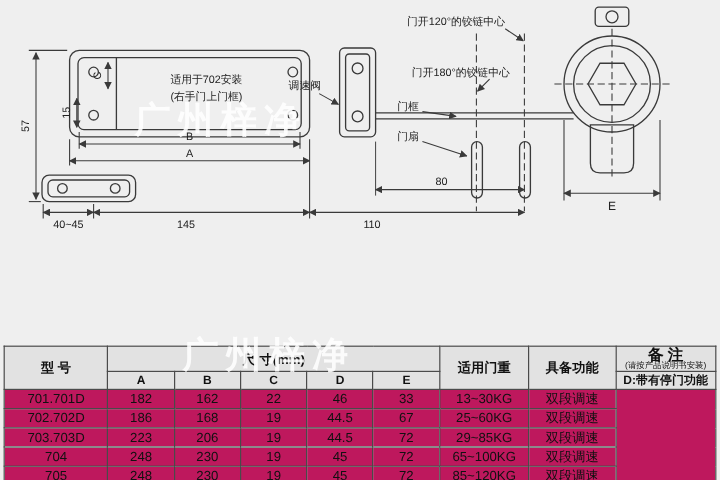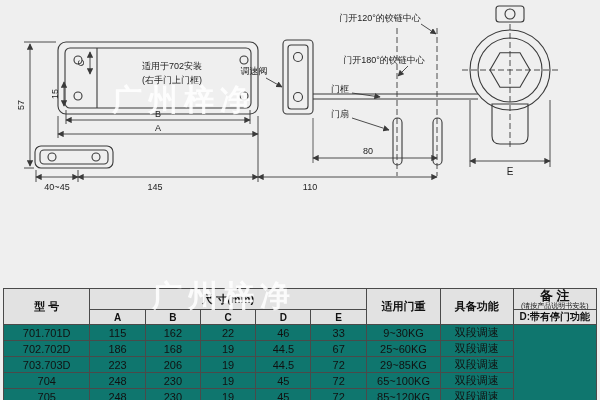--- a/index.html
+++ b/index.html
@@ -17,21 +17,21 @@
   #wm2{left:152px;top:276px;}
   .spec-wrap{position:absolute;left:3px;top:288px;right:3px;z-index:1;}
   table{border-collapse:collapse;table-layout:fixed;width:100%;}
   th,td{
     border:1px solid #4a4a4a;text-align:center;padding:0;
     font-size:11px;color:#111;overflow:hidden;white-space:nowrap;
   }
   thead th{background:#e2e2e2;font-weight:bold;}
   thead tr.h1 th{height:20px;}
   thead tr.h2 th{height:13px;font-size:10px;}
-  tbody td{height:15px;background:#0f766e;}
+  tbody td{height:15px;background:#be185d;}
   .remark-head{line-height:1;}
   .remark-head .t{font-size:13px;font-weight:bold;}
   .remark-head .s{font-size:7px;font-weight:normal;}
   .remark-note{font-size:8px;font-weight:bold;}
 </style>
 </head>
 <body>
 
 <div id="page">
 
@@ -166,26 +166,26 @@
           <th>B</th>
           <th>C</th>
           <th>D</th>
           <th>E</th>
           <th class="remark-note">D:带有停门功能</th>
         </tr>
       </thead>
       <tbody id="spec-body">
           <tr>
             <td>701.701D</td>
-            <td>115</td>
+            <td>182</td>
             <td>162</td>
             <td>22</td>
             <td>46</td>
             <td>33</td>
-            <td>9~30KG</td>
+            <td>13~30KG</td>
             <td>双段调速</td>
             <td rowspan="5"></td>
           </tr>
           <tr>
             <td>702.702D</td>
             <td>186</td>
             <td>168</td>
             <td>19</td>
             <td>44.5</td>
             <td>67</td>

